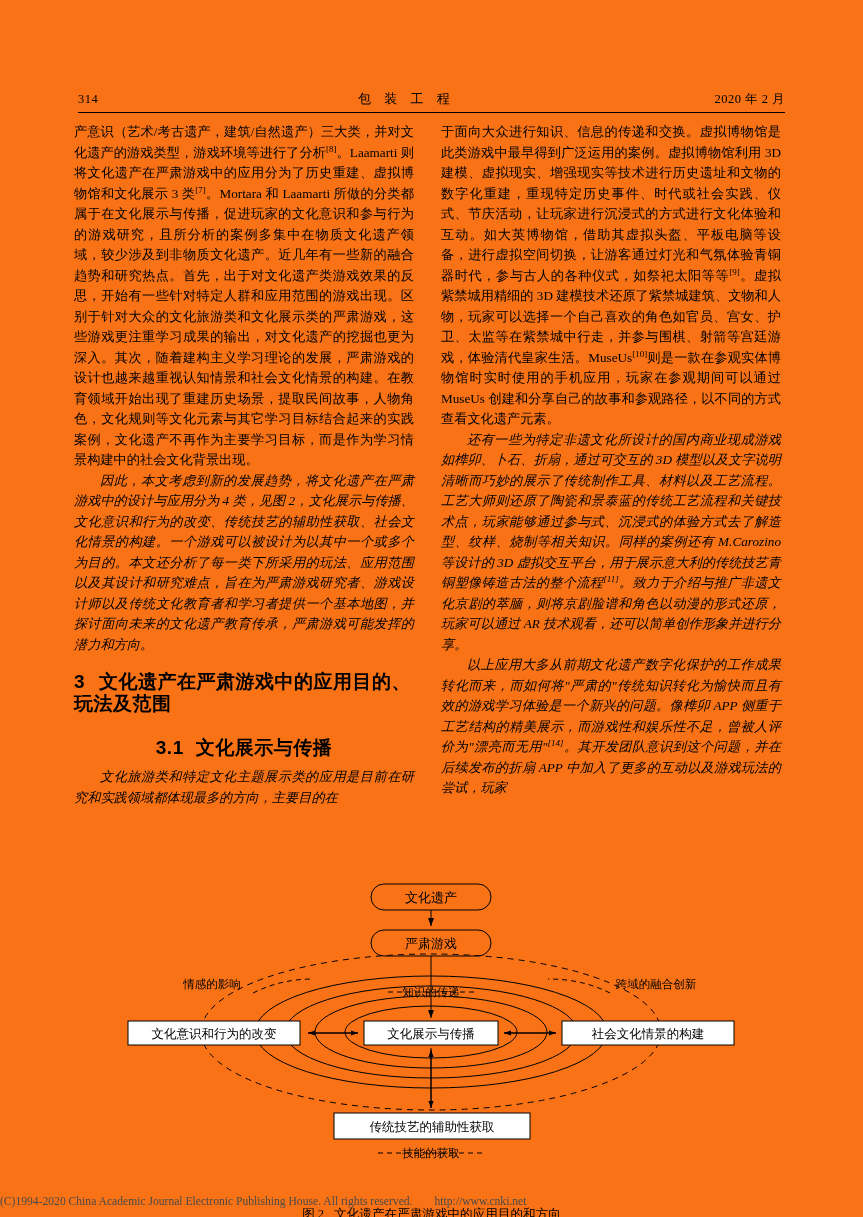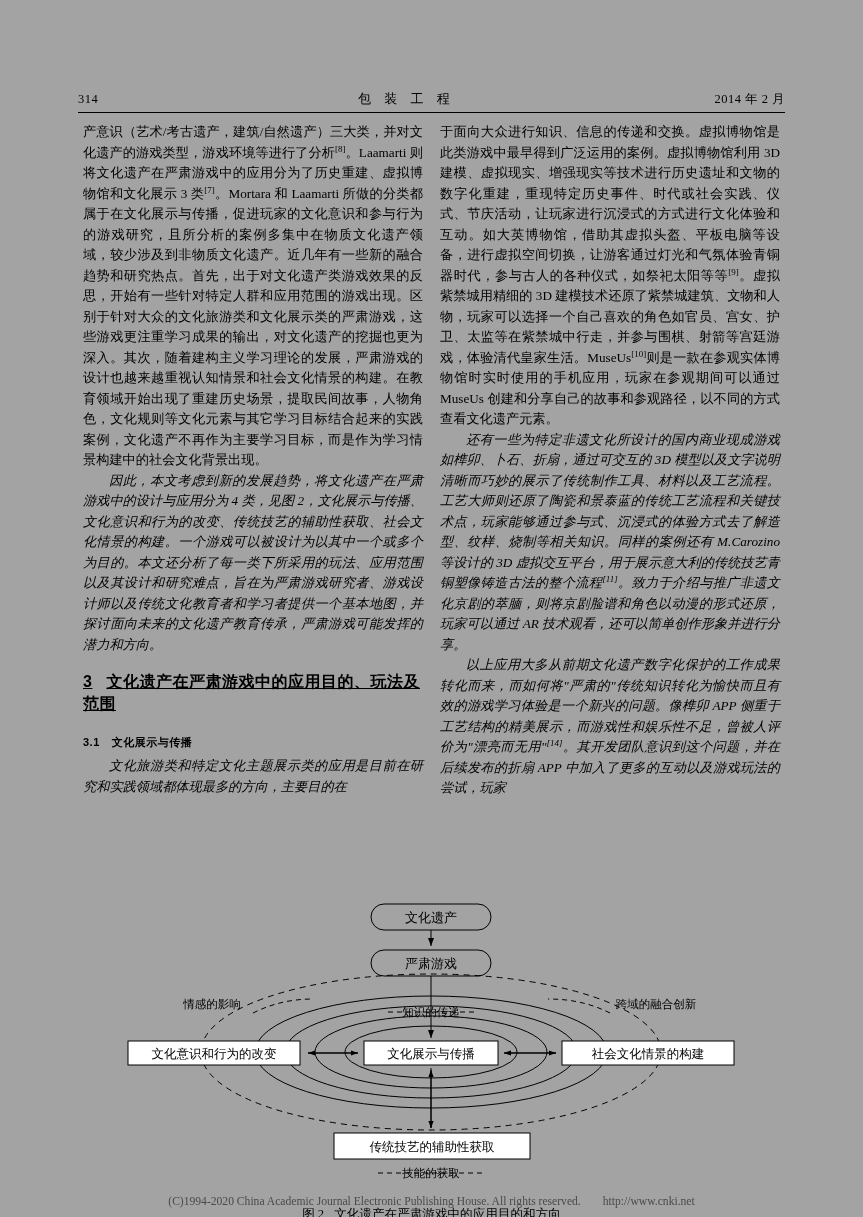--- a/index.html
+++ b/index.html
@@ -4,21 +4,21 @@
 <style>
   html, body {
     margin: 0;
     padding: 0;
     background: #8a8a8a;
   }
   .page {
     position: relative;
     width: 863px;
     height: 1217px;
-    background: #a3a3a3;
+    background: #f97316;
     margin: 0 auto;
     overflow: hidden;
     font-family: "Liberation Serif", serif;
     color: #000;
   }
   
   .header {
     position: absolute;
     left: 78px;
     top: 90px;
@@ -37,25 +37,25 @@
     position: absolute;
     left: 78px;
     top: 112px;
     width: 707px;
     height: 1px;
     background: #000;
   }
   
   .columns {
     position: absolute;
-    left: 83px;
+    left: 74px;
     top: 122px;
     width: 707px;
     display: flex;
-    gap: 17px;
+    gap: 27px;
   }
   .col {
     width: 340px;
   }
   p.body {
     margin: 0;
     font-size: 13.2px;
     line-height: 20.5px;
     text-align: justify;
     text-justify: inter-ideograph;
@@ -65,45 +65,45 @@
     text-indent: 26px;
     font-style: italic;
   }
   sup {
     font-size: 9px;
     vertical-align: super;
     line-height: 0;
   }
   h2.section {
     margin: 16px 0 20px 0;
-    font-size: 16px;
+    font-size: 19px;
     font-weight: bold;
     font-family: "Liberation Sans", sans-serif;
     line-height: 22px;
     letter-spacing: 0.5px;
-    text-decoration: underline;
   }
   h2.section .num {
     margin-right: 14px;
   }
   h3.subsection {
     margin: 12px 0 6px 0;
-    font-size: 11px;
+    font-size: 19px;
     font-weight: bold;
     font-family: "Liberation Sans", sans-serif;
     letter-spacing: 0.5px;
+    text-align: center;
   }
   h3.subsection .num {
     margin-right: 12px;
   }
   
   .figure {
     position: absolute;
     left: 78px;
-    top: 900px;
+    top: 880px;
     width: 707px;
     height: 285px;
   }
   .figcaption {
     position: absolute;
     left: 78px;
     top: 1205px;
     width: 707px;
     text-align: center;
     font-size: 12.6px;
@@ -111,36 +111,36 @@
   }
   .figcaption .cn .lbl { margin-right: 10px; }
   .figcaption .en { font-size: 15px; }
   .figcaption .en .lbl { margin-right: 8px; }
   
   .footer {
     position: absolute;
     left: 0;
     top: 1195px;
     width: 863px;
-    text-align: center;
+    text-align: left;
     font-size: 11.6px;
     color: #4a4a4a;
     font-family: "Liberation Serif", serif;
   }
   .footer .url { margin-left: 22px; }
 </style>
 </head>
 <body>
 
 <div class="page">
 
   <div class="header">
     <span>314</span>
     <span class="center">包 装 工 程</span>
-    <span>2014 年 2 月</span>
+    <span>2020 年 2 月</span>
   </div>
   <div class="header-rule"></div>
 
   <div class="columns">
 
     <div class="col">
       <p class="body" id="L0">产意识（艺术/考古遗产，建筑/自然遗产）三大类，并对文化遗产的游戏类型，游戏环境等进行了分析<sup>[8]</sup>。Laamarti 则将文化遗产在严肃游戏中的应用分为了历史重建、虚拟博物馆和文化展示 3 类<sup>[7]</sup>。Mortara 和 Laamarti 所做的分类都属于在文化展示与传播，促进玩家的文化意识和参与行为的游戏研究，且所分析的案例多集中在物质文化遗产领域，较少涉及到非物质文化遗产。近几年有一些新的融合趋势和研究热点。首先，出于对文化遗产类游戏效果的反思，开始有一些针对特定人群和应用范围的游戏出现。区别于针对大众的文化旅游类和文化展示类的严肃游戏，这些游戏更注重学习成果的输出，对文化遗产的挖掘也更为深入。其次，随着建构主义学习理论的发展，严肃游戏的设计也越来越重视认知情景和社会文化情景的构建。在教育领域开始出现了重建历史场景，提取民间故事，人物角色，文化规则等文化元素与其它学习目标结合起来的实践案例，文化遗产不再作为主要学习目标，而是作为学习情景构建中的社会文化背景出现。</p>
       <p class="body indent" id="L1">因此，本文考虑到新的发展趋势，将文化遗产在严肃游戏中的设计与应用分为 4 类，见图 2，文化展示与传播、文化意识和行为的改变、传统技艺的辅助性获取、社会文化情景的构建。一个游戏可以被设计为以其中一个或多个为目的。本文还分析了每一类下所采用的玩法、应用范围以及其设计和研究难点，旨在为严肃游戏研究者、游戏设计师以及传统文化教育者和学习者提供一个基本地图，并探讨面向未来的文化遗产教育传承，严肃游戏可能发挥的潜力和方向。</p>
 
       <h2 class="section">

